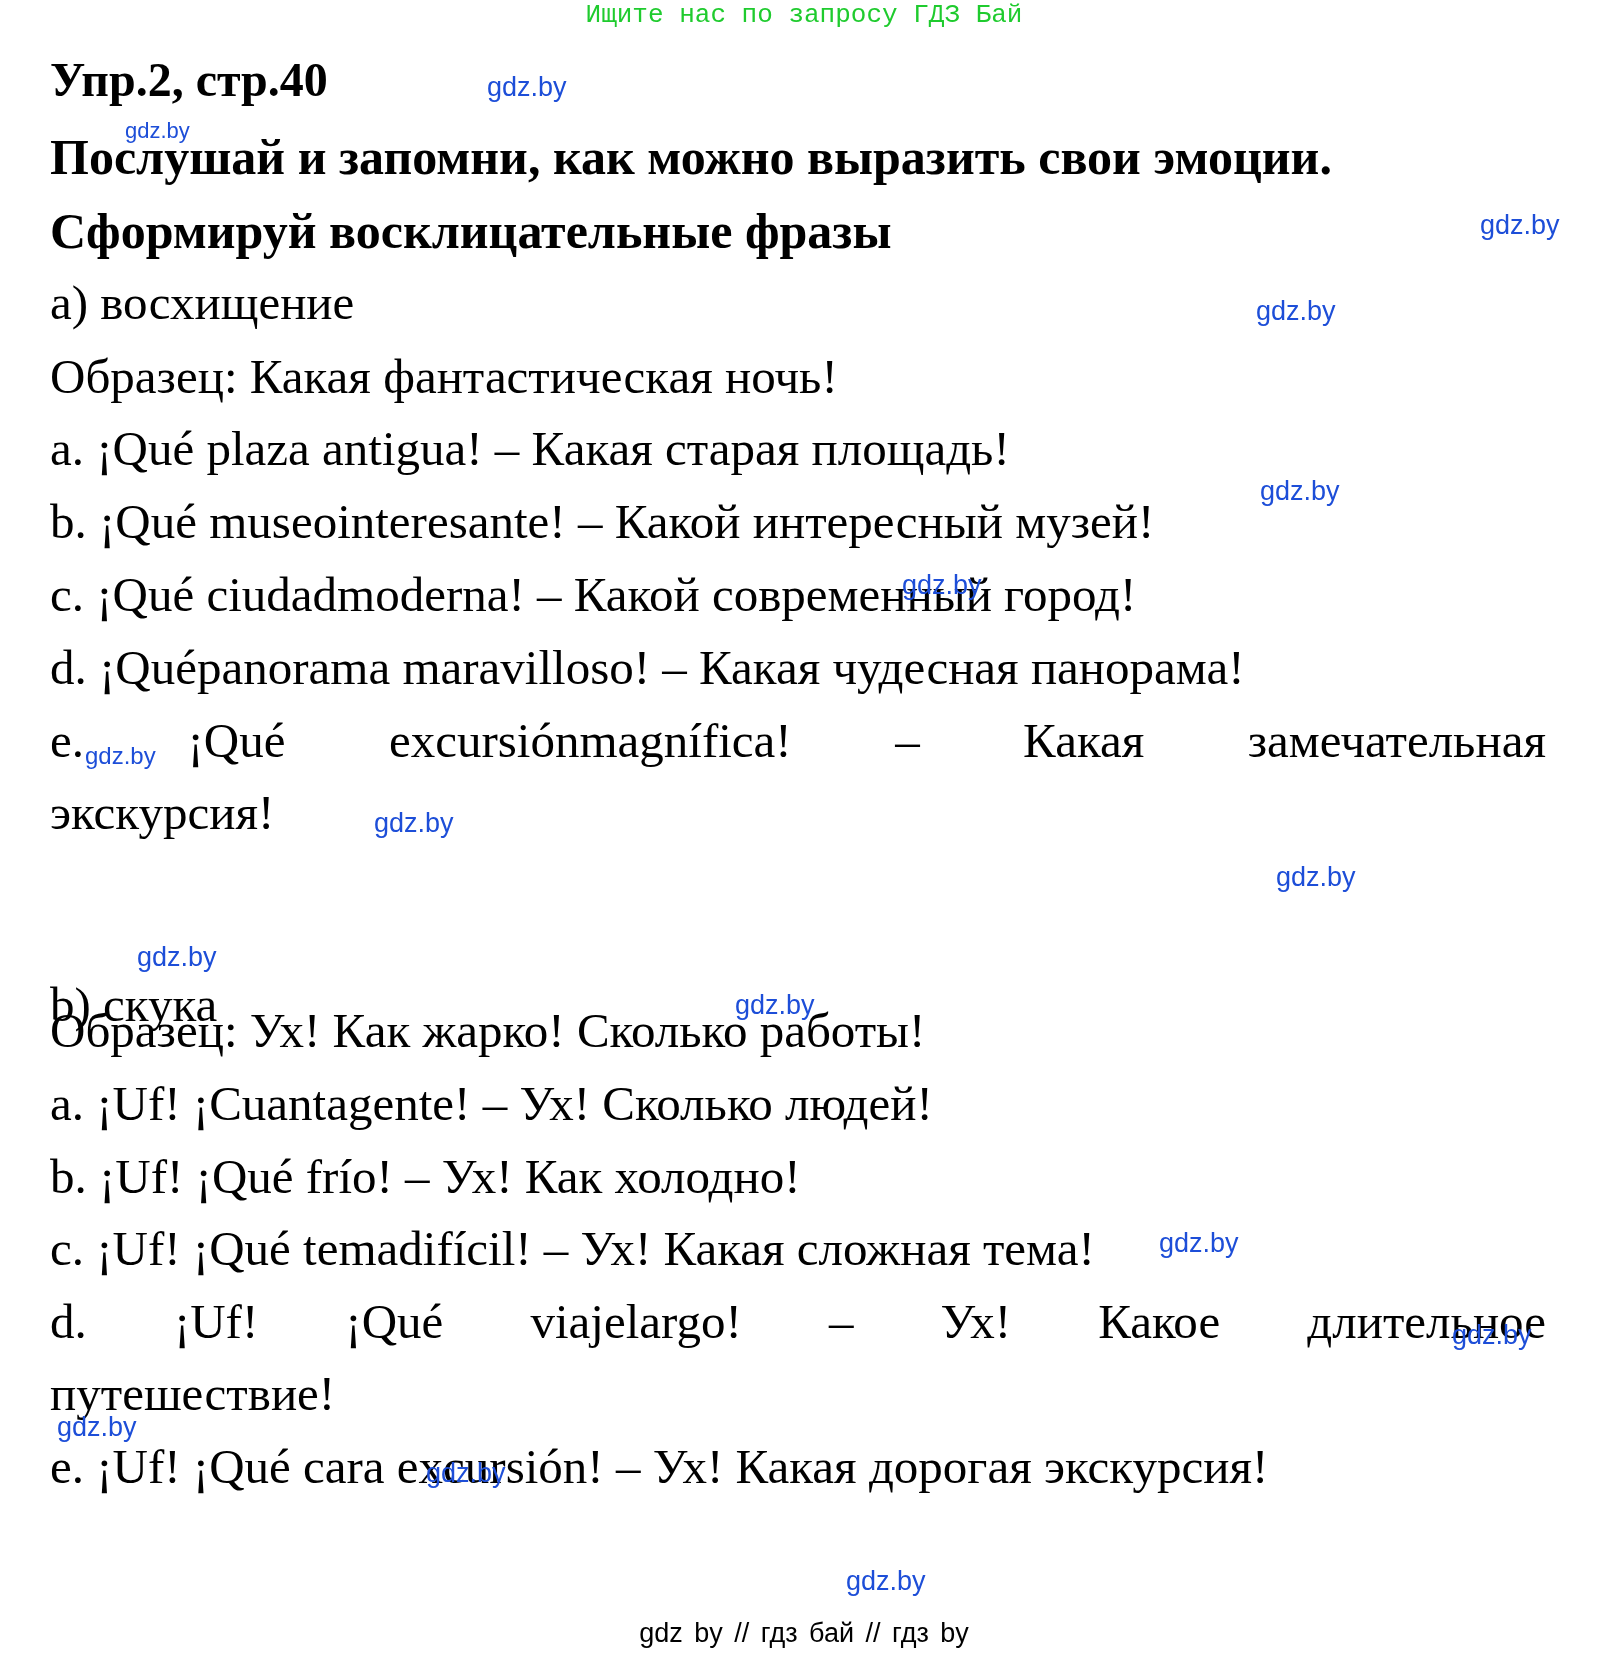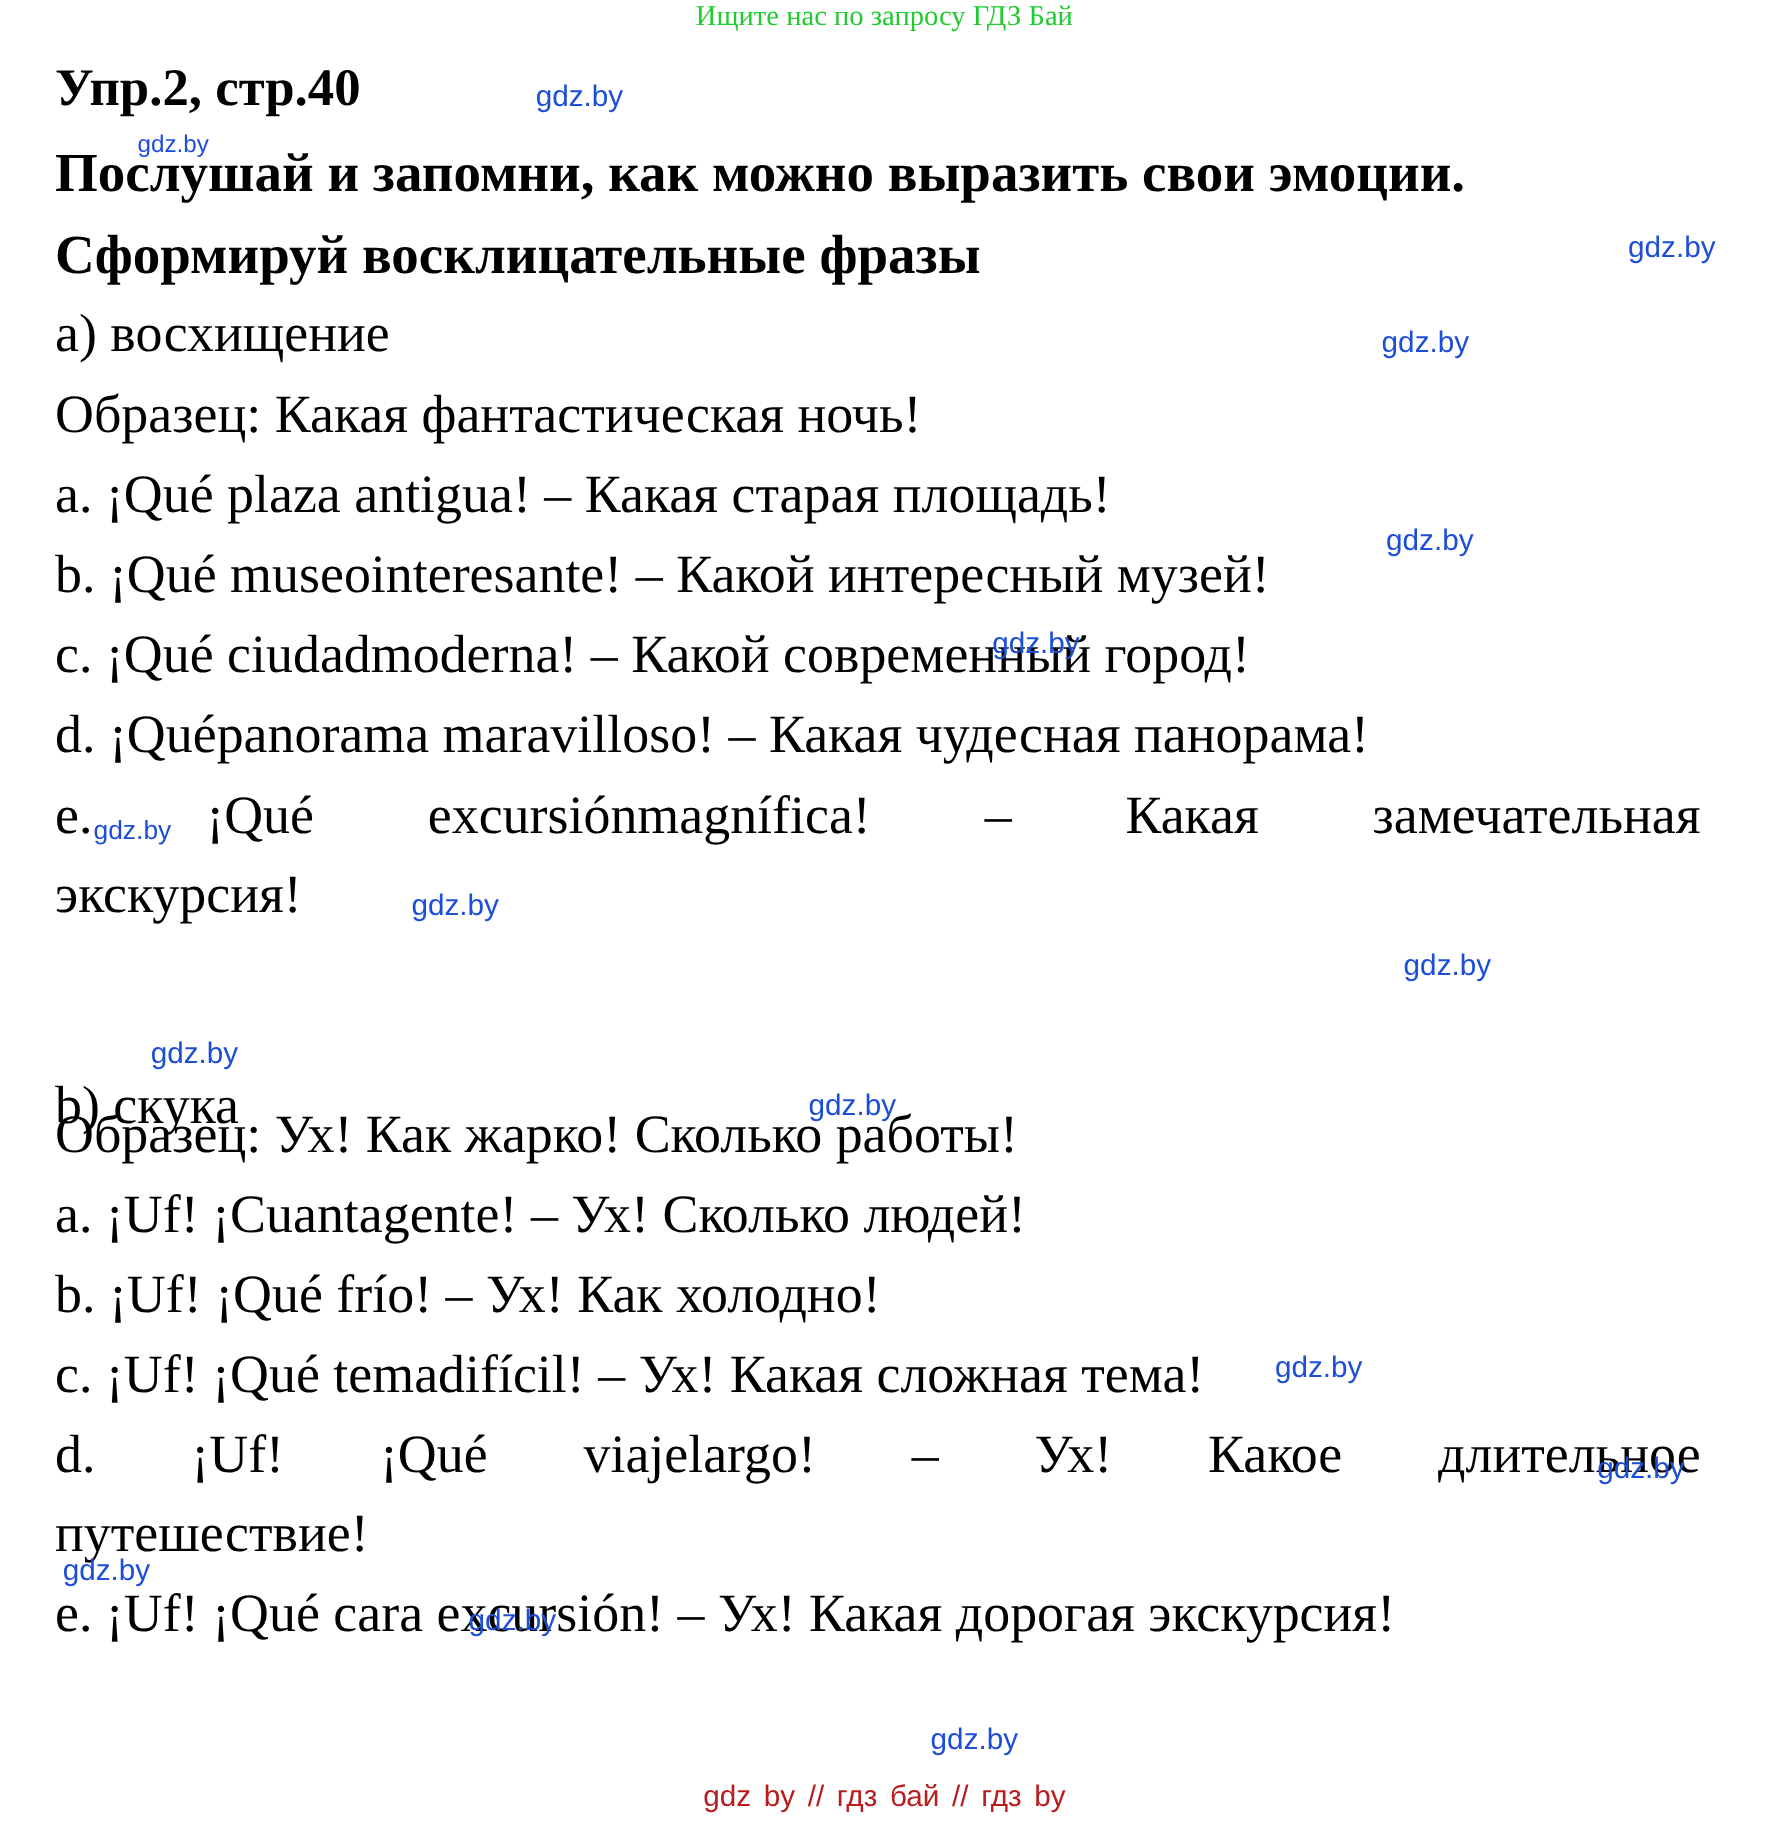--- a/index.html
+++ b/index.html
@@ -1,18 +1,18 @@
 <!DOCTYPE html>
 <html><head>
   <meta charset="utf-8">
   <style>
     html, body { margin: 0; padding: 0; background: #ffffff; }
     body { width: 1608px; height: 1664px; position: relative; overflow: hidden; font-family: "Liberation Serif", serif; color: #000; }
-    .top-banner { position: absolute; top: 0; left: 0; width: 1608px; text-align: center; font-family: Liberation Serif, serif; font-size: 26px; color: #1fcb2e; line-height: 30px; }
-    .bottom-banner { position: absolute; top: 1617px; left: 0; width: 1608px; text-align: center; font-family: "Liberation Sans", sans-serif; font-size: 27px; color: #b91c1c; line-height: 32px; word-spacing: 4px; }
+    .top-banner { position: absolute; top: 0; left: 0; width: 1608px; text-align: center; font-family: Liberation Mono, monospace; font-size: 26px; color: #1fcb2e; line-height: 30px; }
+    .bottom-banner { position: absolute; top: 1617px; left: 0; width: 1608px; text-align: center; font-family: "Liberation Sans", sans-serif; font-size: 27px; color: #000000; line-height: 32px; word-spacing: 4px; }
     .line { position: absolute; left: 50px; white-space: nowrap; }
     .title { font-weight: bold; font-size: 48px; }
     .heading { font-weight: bold; font-size: 50px; }
     .body { font-size: 49px; }
     .just { width: 1496px; display: flex; justify-content: space-between; }
     .wm { position: absolute; font-family: "Liberation Sans", sans-serif; font-size: 27px; color: #1d4ed8; white-space: nowrap; }
   </style>
 </head>
 <body>
 

